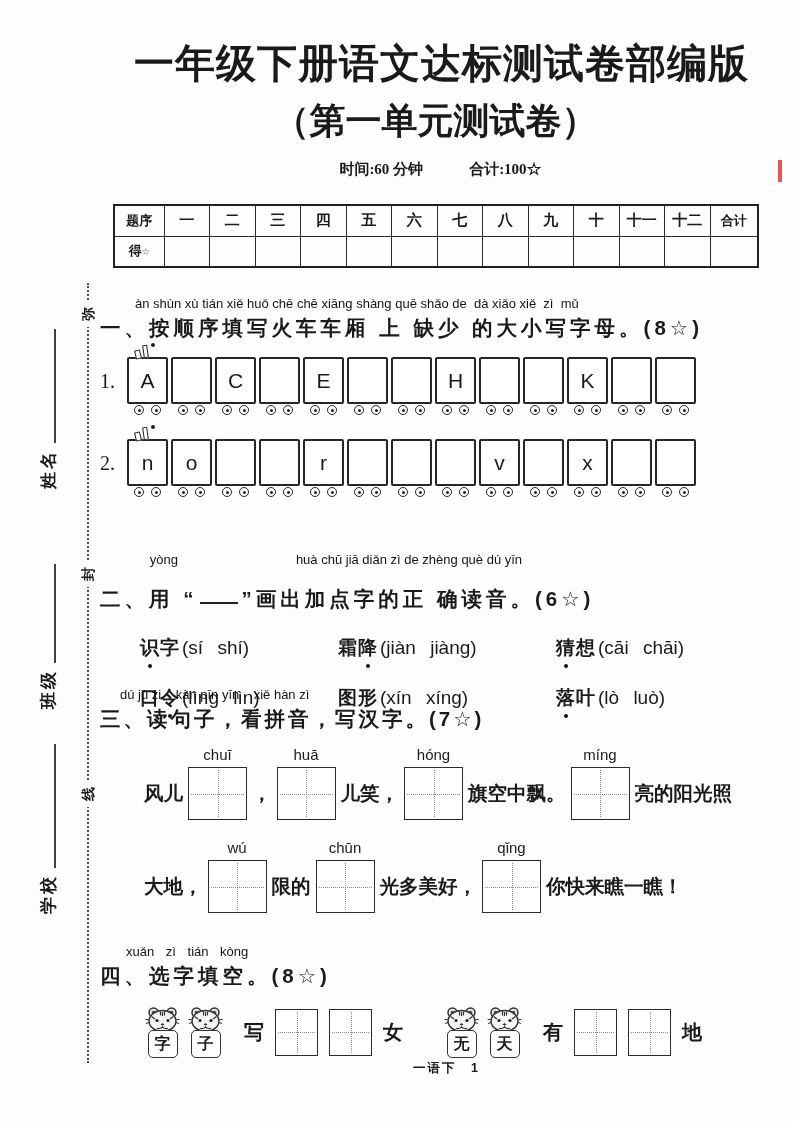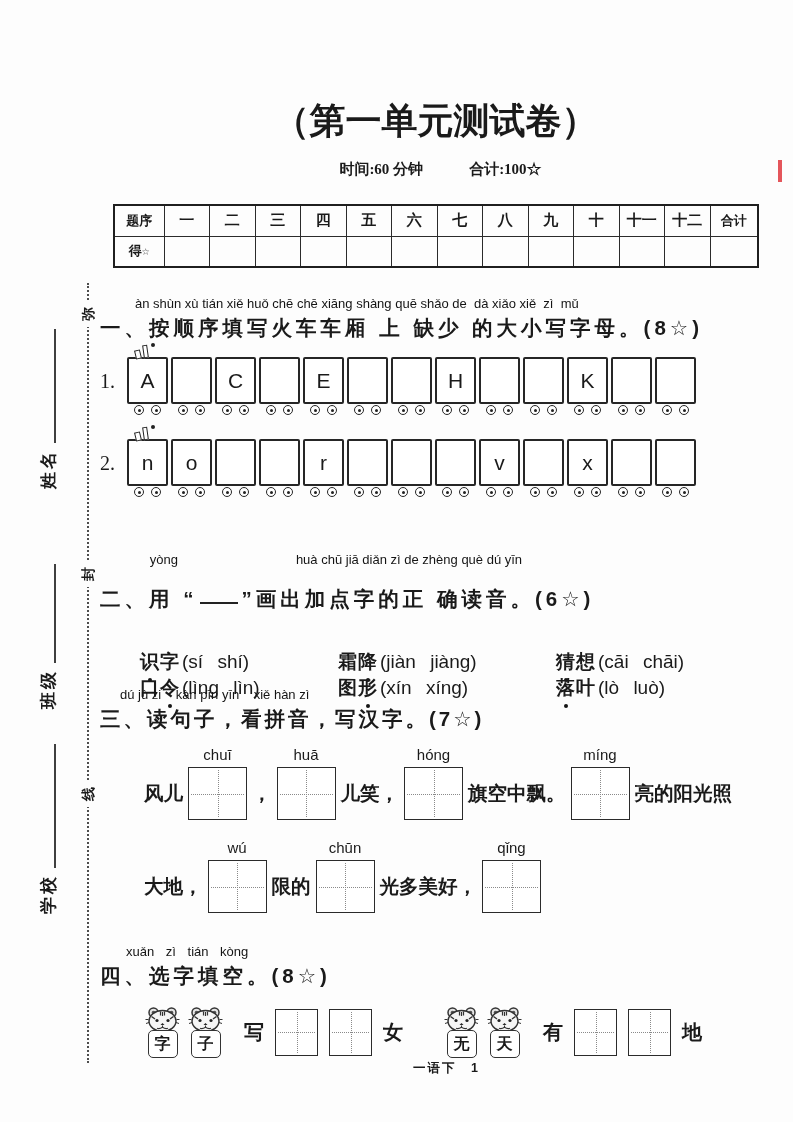--- a/index.html
+++ b/index.html
@@ -72,22 +72,22 @@
                  border:1.7px solid #222; background:#fff; transform:rotate(-8deg); }
   .chimney .smoke { position:absolute; right:1px; top:0; width:4px; height:4px;
                     background:#222; border-radius:50%; }
 
   
   #q2 { top:537px; }
   .p-yong { margin-left:28px; }
   .p-rest { margin-left:118px; }
   .blank { display:inline-block; width:38px; height:6px; border-bottom:2.2px solid #222;
            margin:0 3px; vertical-align:2px; }
-  .q2-items { margin:36px 0 0 40px; display:grid; grid-template-columns:198px 218px auto;
-              font-size:19px; }
+  .q2-items { margin:22px 0 0 40px; display:grid; grid-template-columns:198px 218px auto;
+              row-gap:24px; font-size:19px; }
   .q2-item .word { font-family:"Liberation Serif",serif; font-weight:600; letter-spacing:1px; }
   .char { position:relative; display:inline-block; }
   .char.dotted::after { content:''; position:absolute; left:50%; bottom:-7px;
                         transform:translateX(-50%); width:4px; height:4px;
                         border-radius:50%; background:#151515; }
   .opts { margin-left:2px; word-spacing:9px; }
 
   
   #q3 { top:687px; }
   .q3-line { display:flex; align-items:center; margin:34px 0 0 44px; gap:5px;
@@ -119,20 +119,21 @@
   .footer { position:absolute; top:1060px; left:100px; right:0; text-align:center;
             font-size:12.5px; font-weight:700; letter-spacing:2px; }
 </style>
 </head>
 <body>
 
 <div class="page">
 
   <div class="red-tick"></div>
 
+  <div class="title">一年级下册语文达标测试卷部编版</div>
   <div class="subtitle">（第一单元测试卷）</div>
   <div class="info">
     <span>时间:60 分钟</span><span class="gap"></span><span>合计:100☆</span>
   </div>
 
   <table class="score">
     <tbody>
       <tr id="score-header-row">
           <td class="lbl" style="width: 50px;">题序</td>
           <td>一</td>
@@ -493,20 +494,21 @@
             <span class="pin">wú</span>
           </div>
           <span>限的</span>
           <div class="tian">
             <span class="pin">chūn</span>
           </div>
           <span>光多美好，</span>
           <div class="tian">
             <span class="pin">qǐng</span>
           </div>
+          <span>你快来瞧一瞧！</span>
         </div>
       </div>
   </div>
 
   <div class="sec" id="q4">
     <div class="pinyin" style="word-spacing:8px">xuǎn zì tián kòng</div>
     <div class="qtitle">四、选字填空。(8☆)</div>
     <div class="q4-row" id="q4-row">
         <div class="q4-group">
           <div class="tiger">

